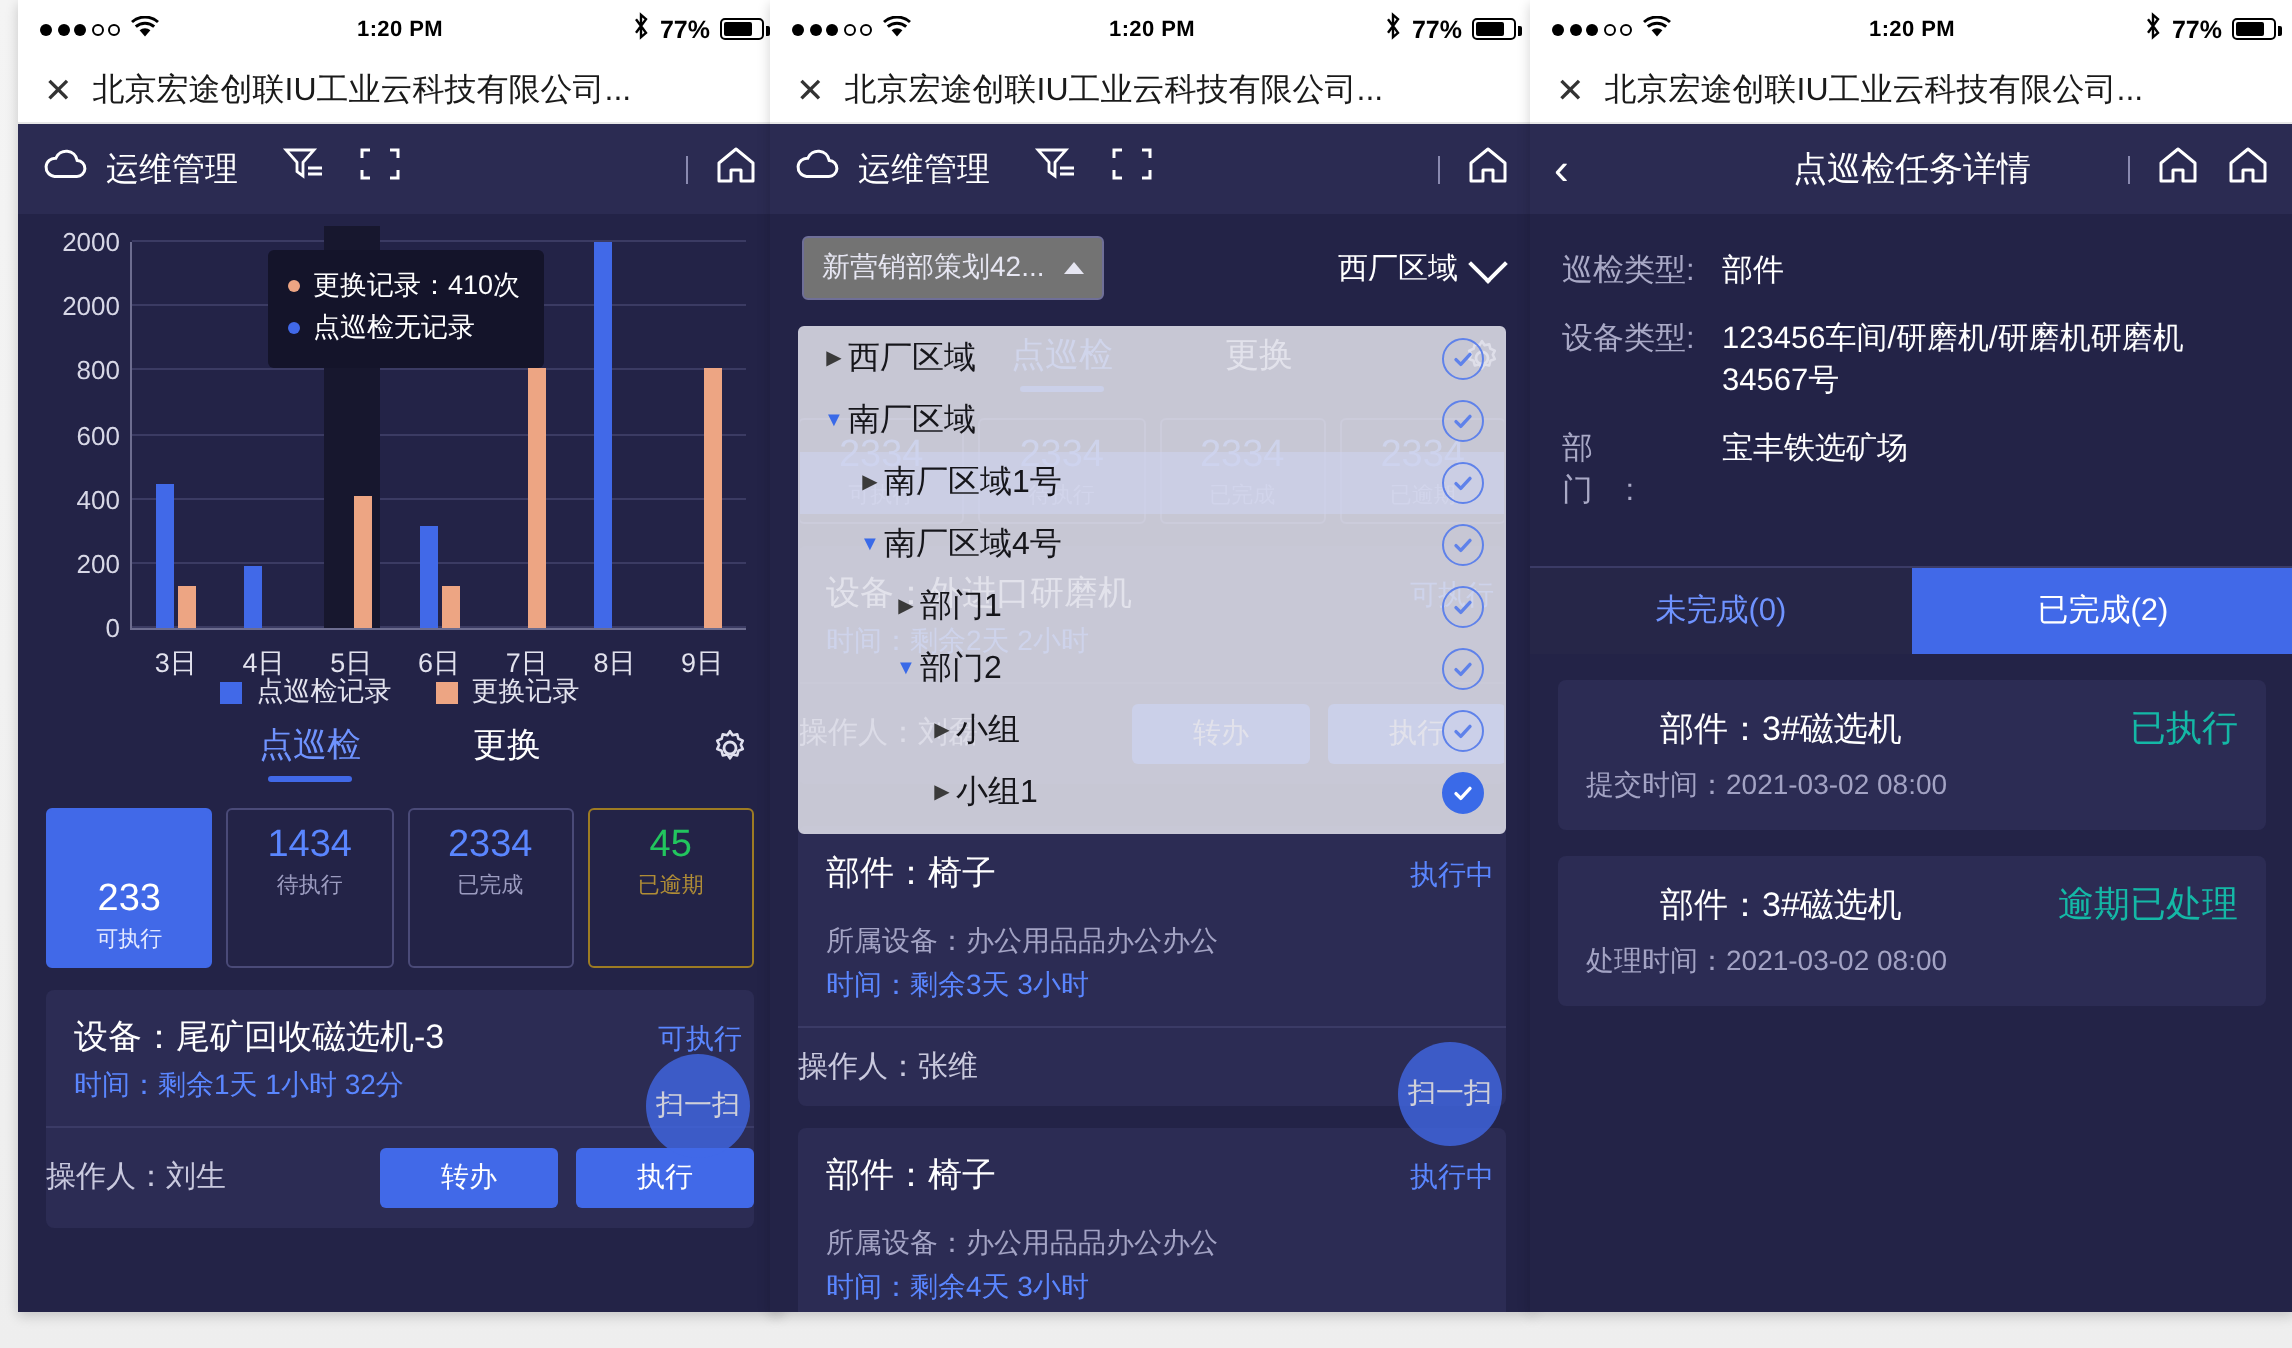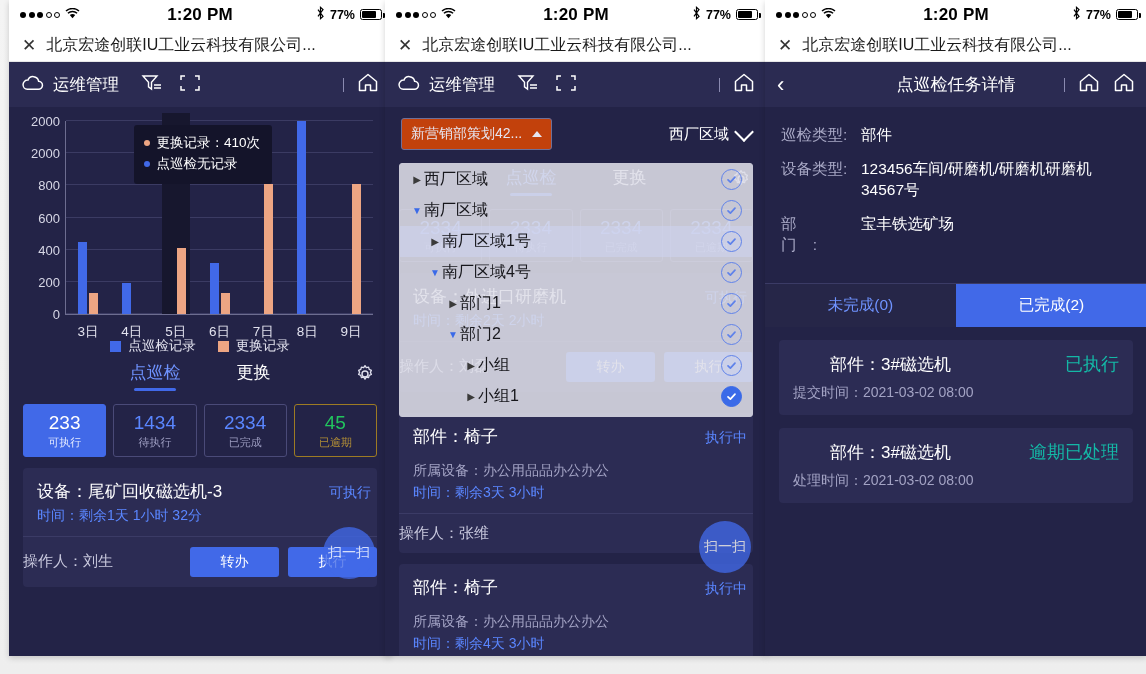--- a/index.html
+++ b/index.html
@@ -30,21 +30,21 @@
   .statusbar {
     height: 29px; background: #fff; color: #000;
     display: flex; align-items: center; position: relative;
     font-size: 13px;
   }
   .sb-left { position:absolute; left: 11px; display:flex; align-items:center; gap:5px; }
   .dots { display:flex; gap:2.5px; align-items:center; }
   .dot { width:6px; height:6px; border-radius:50%; background:#000; }
   .dot.hollow { background:transparent; border:1px solid #000; width:6px; height:6px; }
   .wifi { display:inline-block; }
-  .sb-time { position:absolute; left:0; right:0; text-align:center; font-size:17px; font-weight:600; letter-spacing:.2px;}
+  .sb-time { position:absolute; left:0; right:0; text-align:center; font-size:11px; font-weight:600; letter-spacing:.2px;}
   .sb-right { position:absolute; right:9px; display:flex; align-items:center; gap:5px; font-size:12.5px; font-weight:600;}
   .batt { width:22px; height:11px; border:1px solid #000; border-radius:2.5px; position:relative; padding:1px;}
   .batt::after{ content:''; position:absolute; right:-3.5px; top:3px; width:2px; height:5px; background:#000; border-radius:0 1px 1px 0;}
   .batt i { display:block; height:100%; width:77%; background:#000; border-radius:1px;}
 
   
   .titlebar {
     height: 33px; background:#fff; color:#1a1a1a;
     display:flex; align-items:center; gap:10px; padding: 0 13px;
     border-bottom: 1px solid #e7e7e7;
@@ -69,21 +69,21 @@
   
   .body { position:relative; height: calc(656px - 29px - 33px - 45px); background:#232347; }
 
   
   .toolrow { display:flex; align-items:center; justify-content:space-between; padding:11px 16px 6px 16px; }
   .selbox {
     background:#2d2d55; border:1px solid #3d3d68; border-radius:3px;
     color:#e6e6f2; font-size:14px; padding:6px 9px; min-width:133px;
     display:flex; align-items:center; justify-content:space-between; gap:10px;
   }
-  .selbox.outline { background:#c2410c; border:1px solid #6f6f98; min-width:150px; }
+  .selbox.outline { background:#737373; border:1px solid #6f6f98; min-width:150px; }
   .caret { border-left:5px solid transparent; border-right:5px solid transparent; }
   .caret.down { border-top:6px solid #e6e6f2; }
   .caret.up { border-bottom:6px solid #e6e6f2; }
   .collapse { color:#fff; font-size:15px; display:flex; align-items:center; gap:8px; }
   .chev { width:14px; height:14px; border-left:2px solid #fff; border-top:2px solid #fff; display:inline-block;}
   .chev.up { transform: rotate(45deg); margin-top:4px;}
   .chev.down { transform: rotate(-135deg); margin-bottom:4px;}
 
   
   .chartwrap { position:relative; margin: 6px 10px 0 10px; height: 238px; }
@@ -111,21 +111,21 @@
   .tab.active { color:#6f93ff; }
   .tab.active::after { content:''; position:absolute; left:50%; transform:translateX(-50%); bottom:0; width:42px; height:3px; background:#4169e8; border-radius:2px;}
   .gear { position:absolute; right:16px; top:13px; }
 
   
   .stats { display:flex; gap:7px; padding: 6px 14px 0 14px; }
   .stat { flex:1; border:1px solid #4a4a78; border-radius:3px; text-align:center; padding:7px 0 6px 0; }
   .stat .n { font-size:19px; color:#5a86ff; line-height:1.15; }
   .stat .l { font-size:11px; color:#9c9cc0; margin-top:1px;}
   .stat.sel { background:#4169e8; border-color:#4169e8; }
-  .stat.sel .n { color:#fff; }
+  .stat.sel .n { color:#fff;margin-top:27px; }
   .stat.sel .l { color:#e3e9ff; }
   .stat.warn { border-color:#9d7b23; }
   .stat.warn .n { color:#22c55e; }
   .stat.warn .l { color:#b08d36; }
 
   
   .card { margin: 11px 14px 0 14px; background:#2c2c54; border-radius:4px; }
   .card .top { padding: 12px 6px 11px 14px; }
   .card .row1 { display:flex; align-items:baseline; justify-content:space-between; gap:10px;}
   .card .t { color:#fff; font-size:17px; }

